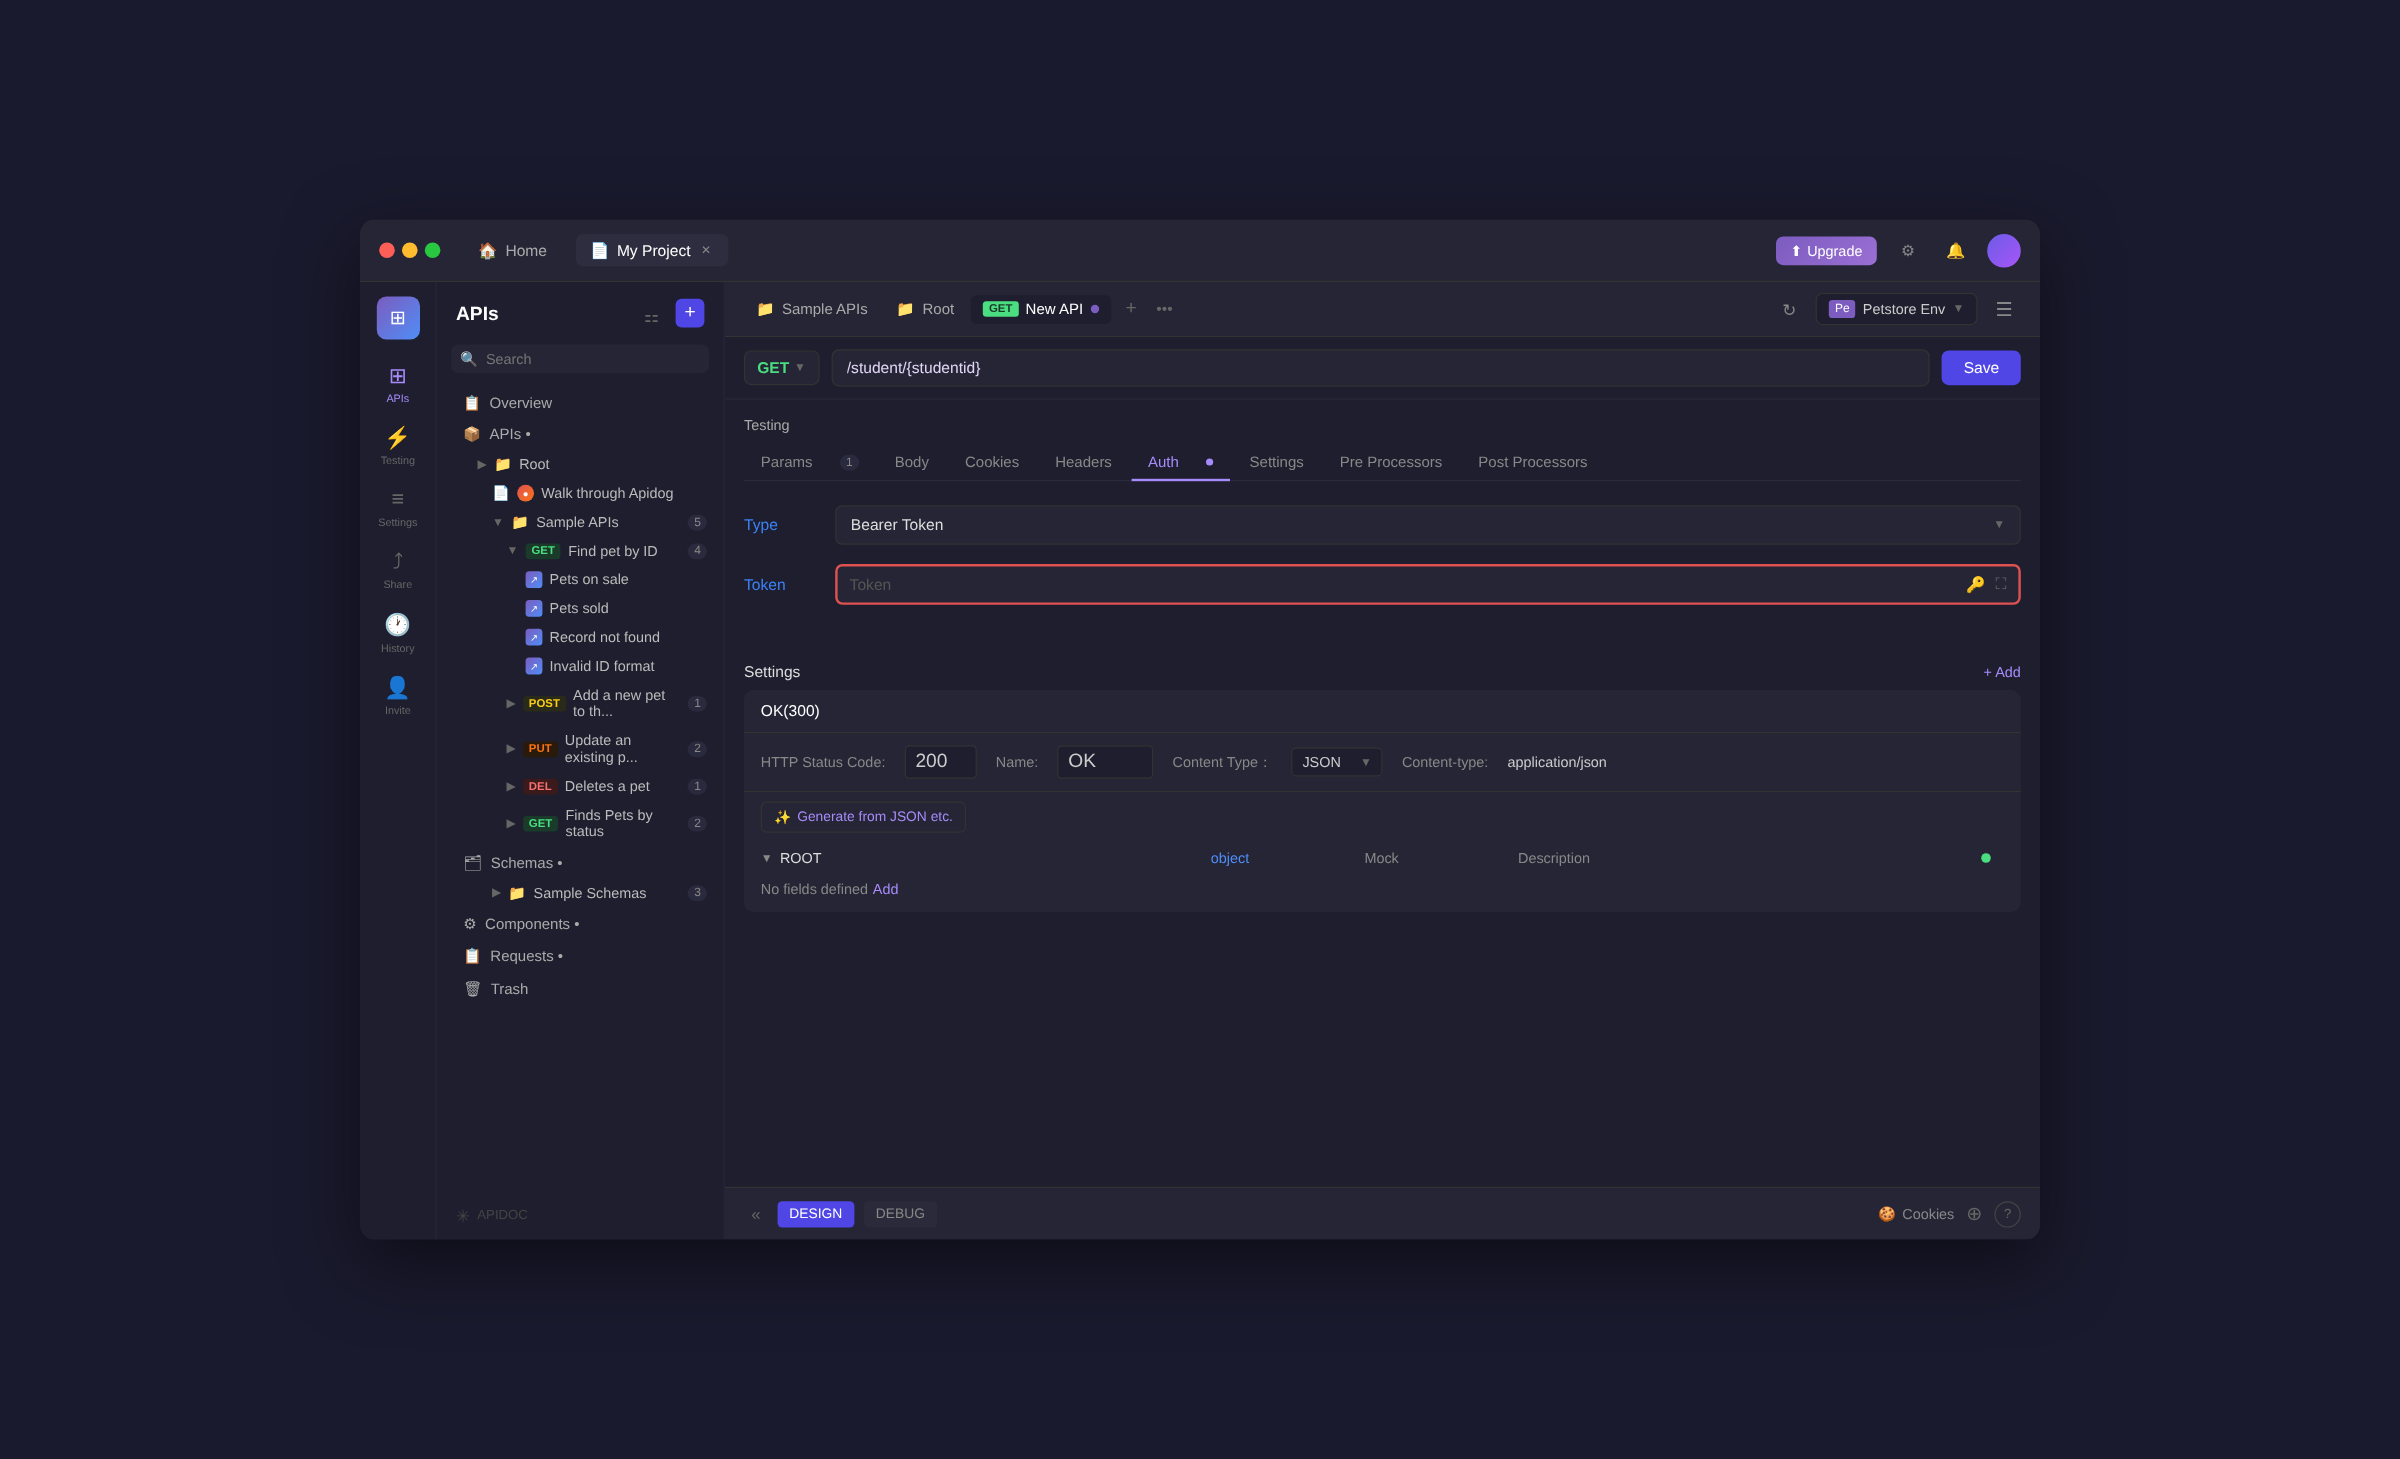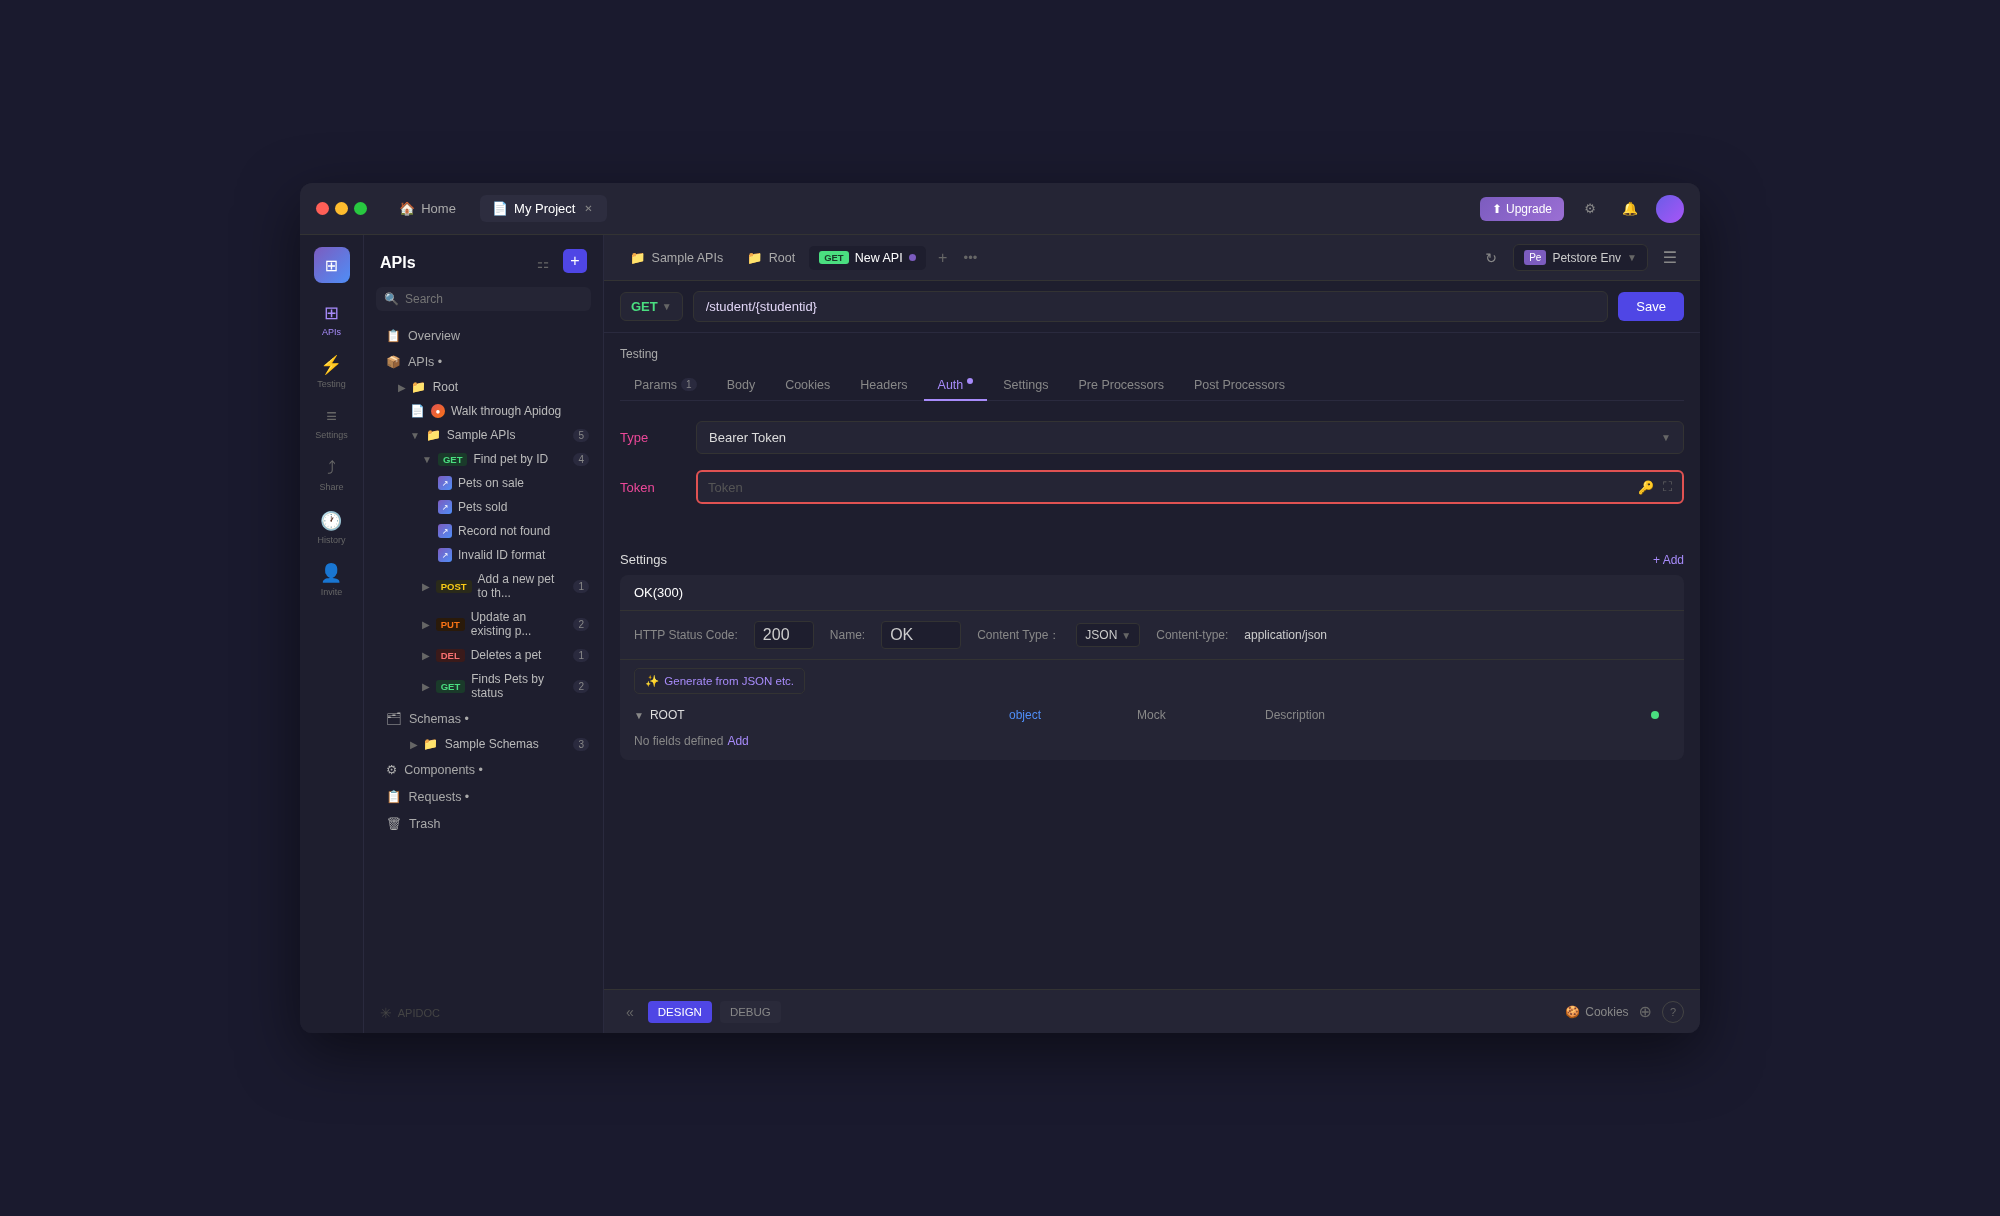--- a/index.html
+++ b/index.html
@@ -399,22 +399,22 @@
       border-bottom: 1px solid #2a2a3e;
     }
     .req-tab {
       padding: 7px 14px;
       color: #888;
       font-size: 12.5px;
       cursor: pointer;
       border-bottom: 2px solid transparent;
       margin-bottom: -1px;
       display: flex;
-      align-items: flex-start;
-      gap: 4px;
+      align-items: center;
+      gap: 23px;
     }
     .req-tab.active {
       color: #a78bfa;
       border-bottom-color: #a78bfa;
     }
     .req-tab .tab-count {
       background: #2a2a3e;
       color: #888;
       font-size: 10px;
       padding: 1px 5px;
@@ -431,21 +431,21 @@
       padding: 20px 16px;
       flex-shrink: 0;
     }
     .auth-row {
       display: flex;
       align-items: center;
       gap: 16px;
       margin-bottom: 16px;
     }
     .auth-label {
-      color: #ec4899;
+      color: #3b82f6;
       font-size: 13px;
       width: 60px;
       flex-shrink: 0;
     }
     .auth-type-select {
       flex: 1;
       background: #252535;
       border: 1px solid #333;
       border-radius: 6px;
       padding: 8px 12px;
@@ -548,21 +548,21 @@
     }
     .content-type-select {
       background: #1e1e2e;
       border: 1px solid #333;
       border-radius: 4px;
       padding: 4px 8px;
       color: #ccc;
       font-size: 12px;
       display: flex;
       align-items: center;
-      gap: 4px;
+      gap: 16px;
     }
     .generate-btn {
       display: flex;
       align-items: center;
       gap: 5px;
       background: #252535;
       border: 1px solid #333;
       border-radius: 5px;
       padding: 5px 10px;
       color: #a78bfa;

